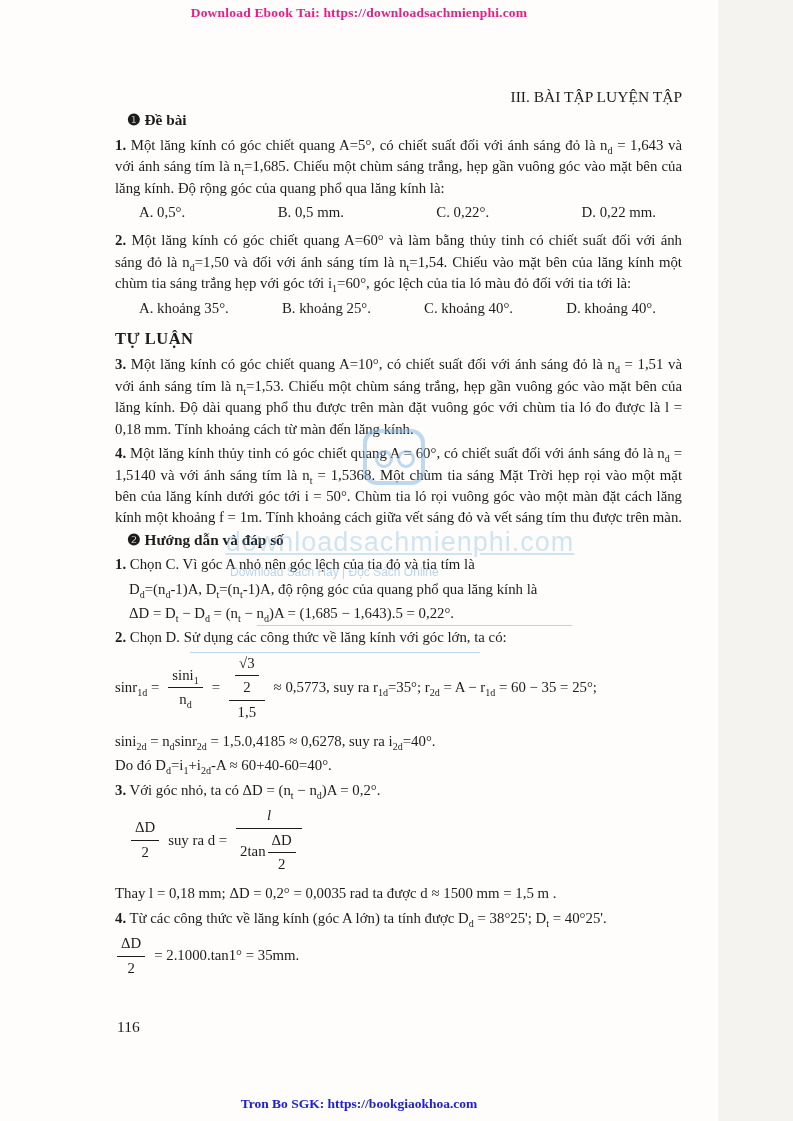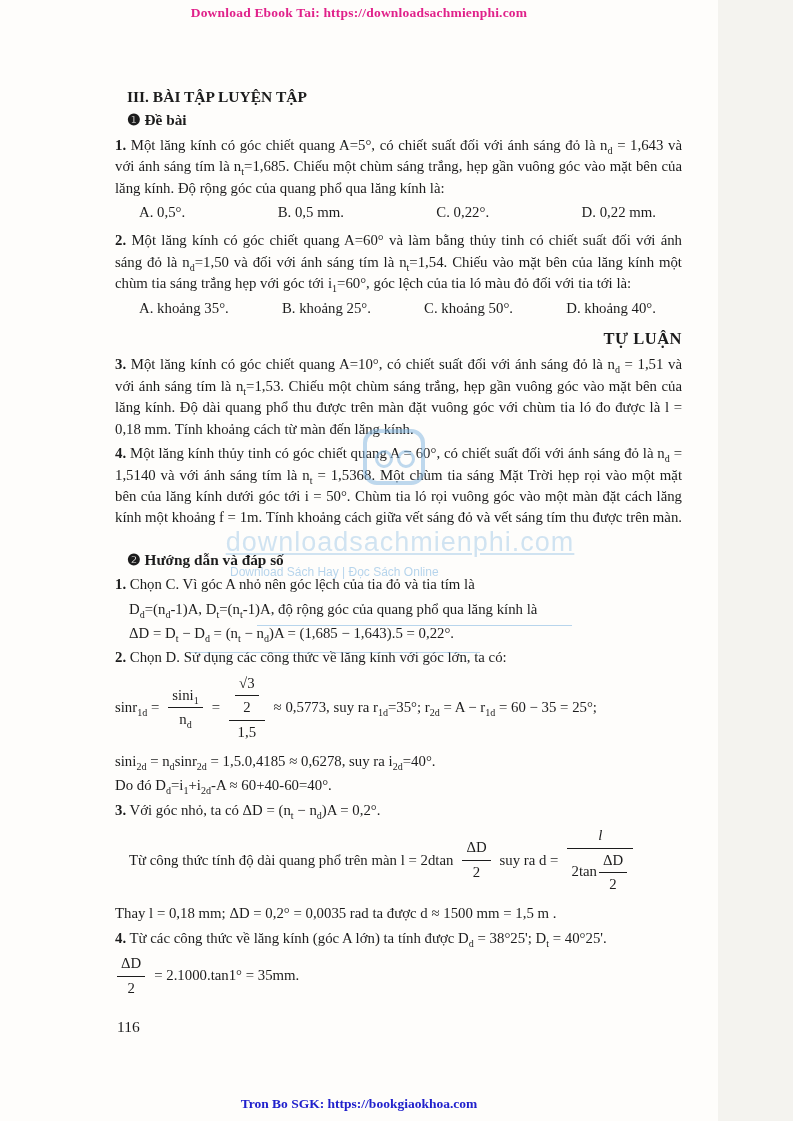--- a/index.html
+++ b/index.html
@@ -27,23 +27,23 @@
   }
   .page-number {
     position: absolute; left: 117px; top: 1018px;
     font-size: 15.5px;
   }
   .content {
     position: absolute; left: 115px; top: 86px; width: 567px;
     font-size: 14.8px; line-height: 21.4px;
     text-align: justify;
   }
-  .h-section { font-weight: bold; font-size: 15.5px; margin: 0 12px 2px; text-align: left; }
+  .h-section { font-weight: normal; font-size: 15.5px; margin: 0 0 2px; text-align: right; }
   .h-sub { font-weight: bold; font-size: 15.3px; margin: 0 12px 4px; text-align: left; }
-  .h-center { text-align: right; font-weight: bold; font-size: 16.5px; letter-spacing: .5px; margin: 9px 0 5px; }
+  .h-center { text-align: left; font-weight: bold; font-size: 16.5px; letter-spacing: .5px; margin: 9px 0 5px; }
   .para { margin: 0 0 3px; }
   .qnum { font-weight: bold; }
   .answers {
     display: flex; justify-content: space-between;
     padding: 0 26px 0 24px; margin: 1px 0 7px;
     text-align: left;
   }
   .indent1 { padding-left: 14px; }
   sub { font-size: .68em; line-height: 0; }
   .frac { display: inline-block; vertical-align: middle; text-align: center; margin: 0 2px; }
@@ -106,32 +106,32 @@
       <span>D. 0,22 mm.</span>
     </div>
 
     <p class="para">
       <b class="qnum">2.</b>
       <span>Một lăng kính có góc chiết quang A=60° và làm bằng thủy tinh có chiết suất đối với ánh sáng đỏ là n<sub>d</sub>=1,50 và đối với ánh sáng tím là n<sub>t</sub>=1,54. Chiếu vào mặt bên của lăng kính một chùm tia sáng trắng hẹp với góc tới i<sub>1</sub>=60°, góc lệch của tia ló màu đỏ đối với tia tới là:</span>
     </p>
     <div class="answers">
       <span>A. khoảng 35°.</span>
       <span>B. khoảng 25°.</span>
-      <span>C. khoảng 50°.</span>
+      <span>C. khoảng 40°.</span>
       <span>D. khoảng 40°.</span>
     </div>
 
     <div class="h-center">TỰ LUẬN</div>
 
     <p class="para">
       <b class="qnum">3.</b>
       <span>Một lăng kính có góc chiết quang A=10°, có chiết suất đối với ánh sáng đỏ là n<sub>d</sub> = 1,51 và với ánh sáng tím là n<sub>t</sub>=1,53. Chiếu một chùm sáng trắng, hẹp gần vuông góc vào mặt bên của lăng kính. Độ dài quang phổ thu được trên màn đặt vuông góc với chùm tia ló đo được là l = 0,18 mm. Tính khoảng cách từ màn đến lăng kính.</span>
     </p>
 
-    <p class="para" style="margin-bottom:20px">
+    <p class="para" style="margin-bottom:0">
       <b class="qnum">4.</b>
       <span>Một lăng kính thủy tinh có góc chiết quang A = 60°, có chiết suất đối với ánh sáng đỏ là n<sub>d</sub> = 1,5140 và với ánh sáng tím là n<sub>t</sub> = 1,5368. Một chùm tia sáng Mặt Trời hẹp rọi vào một mặt bên của lăng kính dưới góc tới i = 50°. Chùm tia ló rọi vuông góc vào một màn đặt cách lăng kính một khoảng f = 1m. Tính khoảng cách giữa vết sáng đỏ và vết sáng tím thu được trên màn.</span>
     </p>
 
     <div class="h-sub">
       <span>❷</span>
       <span>Hướng dẫn và đáp số</span>
     </div>
 
     <p class="para">
@@ -164,21 +164,20 @@
       <span>≈ 0,5773, suy ra r<sub>1d</sub>=35°; r<sub>2d</sub> = A − r<sub>1d</sub> = 60 − 35 = 25°;</span>
     </div>
     <p class="para">sini<sub>2d</sub> = n<sub>d</sub>sinr<sub>2d</sub> = 1,5.0,4185 ≈ 0,6278, suy ra i<sub>2d</sub>=40°.</p>
     <p class="para">Do đó  D<sub>d</sub>=i<sub>1</sub>+i<sub>2d</sub>-A ≈ 60+40-60=40°.</p>
 
     <p class="para">
       <b class="qnum">3.</b>
       <span>Với góc nhỏ, ta có ΔD = (n<sub>t</sub> − n<sub>d</sub>)A = 0,2°.</span>
     </p>
     <div class="formula indent1">
-      <span>Từ công thức tính độ dài quang phổ trên màn  l = 2dtan</span>
       <span class="frac">
         <span class="num">ΔD</span>
         <span class="den">2</span>
       </span>
       <span>suy ra d =</span>
       <span class="frac">
         <span class="num it">l</span>
         <span class="den">
           <span>2tan</span><span class="frac"><span class="num">ΔD</span><span class="den">2</span></span>
         </span>

